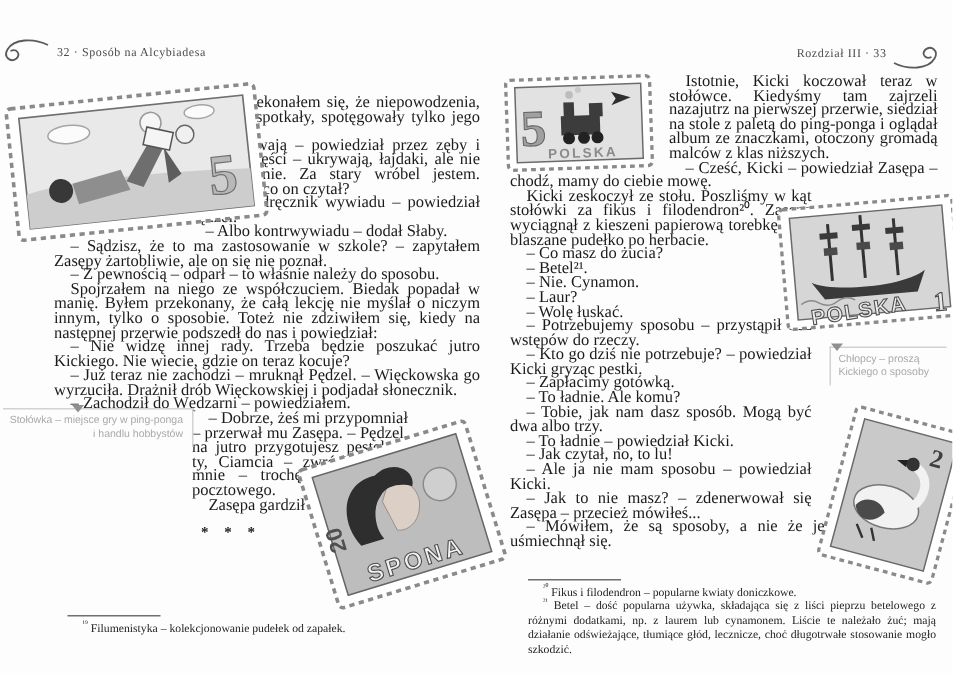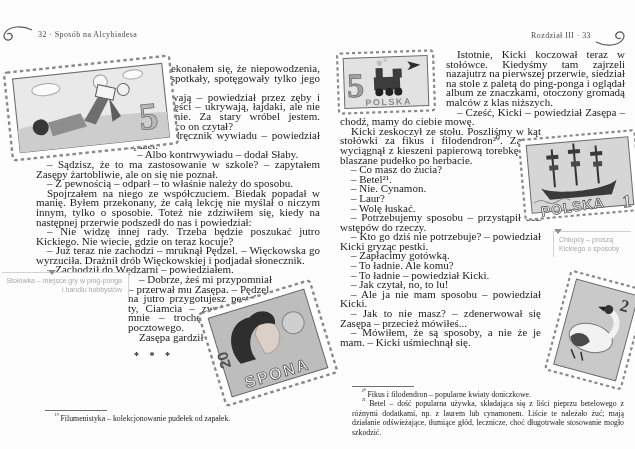--- a/index.html
+++ b/index.html
@@ -176,20 +176,21 @@
         <p>Kicki zeskoczył ze stołu. Poszliśmy w kąt stołówki za fikus i filodendron²⁰. Zasępa wyciągnął z kieszeni papierową torebkę oraz blaszane pudełko po herbacie.</p>
         <p>– Co masz do żucia?</p>
         <p>– Betel²¹.</p>
         <p>– Nie. Cynamon.</p>
         <p>– Laur?</p>
         <p>– Wolę łuskać.</p>
         <p>– Potrzebujemy sposobu – przystąpił bez wstępów do rzeczy.</p>
         <p>– Kto go dziś nie potrzebuje? – powiedział Kicki gryząc pestki.</p>
         <p>– Zapłacimy gotówką.</p>
         <p>– To ładnie. Ale komu?</p>
+        <p>– Tobie, jak nam dasz sposób. Mogą być dwa albo trzy.</p>
         <p>– To ładnie – powiedział Kicki.</p>
         <p>– Jak czytał, no, to lu!</p>
         <p>– Ale ja nie mam sposobu – powiedział Kicki.</p>
         <p>– Jak to nie masz? – zdenerwował się Zasępa – przecież mówiłeś...</p>
         <p>– Mówiłem, że są sposoby, a nie że je mam. – Kicki uśmiechnął się.</p>
       </div>
 
     <div class="footnotes" style="left:34px;top:370px;width:272px">
       <div class="fn-rule"></div>
       <p class="footnote"><sup>²⁰</sup> <span class="term">Fikus i filodendron</span><span> – popularne kwiaty doniczkowe.</span></p>

